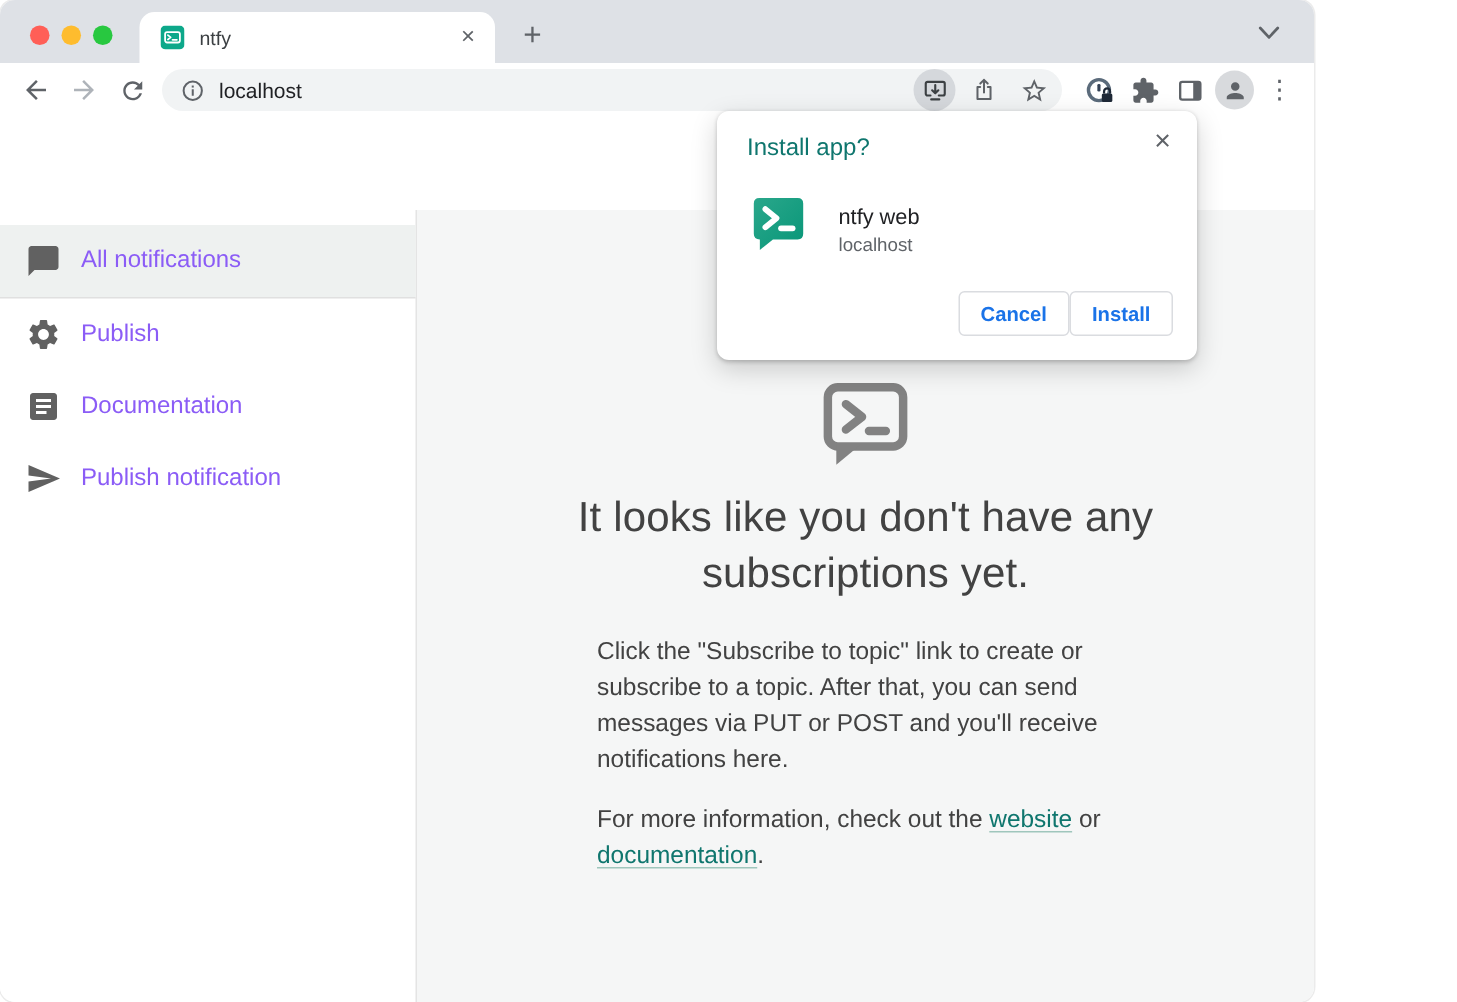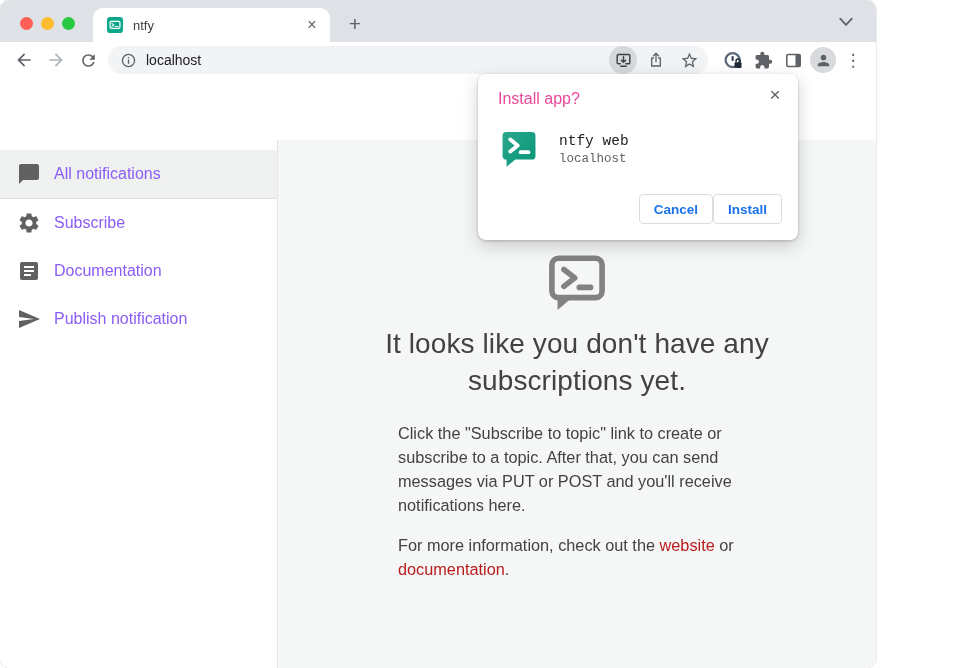--- a/index.html
+++ b/index.html
@@ -60,31 +60,31 @@
   .nav-item .nicon { width:24px; height:24px; color:#616161; flex:0 0 auto; }
   .nav-divider { height:1px; background:#e0e0e0; }
   .main { flex:1; background:#f5f6f6; }
   .empty { width:404px; margin:0 auto; padding-top:110px; text-align:center; }
   .empty-icon { color:#828282; }
   .empty-title { font-size:28px; font-weight:400; color:#424242; line-height:1.32;
                  margin-top:8px; letter-spacing:.1px; }
   .empty-text { text-align:left; font-size:16.3px; color:#424242; line-height:1.47;
                 width:358px; margin:22px auto 0; }
   .empty-text.second { margin-top:16px; }
-  .empty a { color:#b91c1c; text-decoration-color:#9fc6bc;
+  .empty a { color:#0f766e; text-decoration:underline; text-decoration-color:#9fc6bc;
              text-underline-offset:3px; cursor:pointer; }
 
   
   .dialog { position:absolute; left:478px; top:74px; width:320px; background:#fff;
             border-radius:8px; box-shadow:0 1px 3px rgba(0,0,0,.2), 0 6px 18px rgba(0,0,0,.18);
             padding:16px 16px 16px 20px; z-index:50; }
-  .dialog-title { font-size:16px; color:#ec4899; }
+  .dialog-title { font-size:16px; color:#0f766e; }
   .dialog-close { position:absolute; top:10px; right:12px; width:22px; height:22px;
                   display:grid; place-items:center; font-size:19px; color:#5f6368; cursor:pointer; }
-  .dialog-row { display:flex; align-items:center; gap:19px; margin-top:20px;font-family:Liberation Mono, monospace; }
+  .dialog-row { display:flex; align-items:flex-end; gap:19px; margin-top:20px; }
   .dialog-app-name { font-size:14.5px; color:#202124; }
   .dialog-app-origin { font-size:12.5px; color:#5f6368; margin-top:3px; }
   .dialog-actions { display:flex; justify-content:flex-end; margin-top:24px; }
   .dlg-btn { min-width:69px; height:30px; background:#fff; border:1px solid #dadce0;
              border-radius:4px; font-size:13.5px; font-weight:bold; color:#1a73e8;
              font-family:inherit; cursor:pointer; padding:0 14px; }
   svg { display:block; }
 </style>
 </head>
 <body>
@@ -219,21 +219,21 @@
         </span>
         <span>All notifications</span>
       </div>
       <div class="nav-divider"></div>
       <div class="nav-item">
         <span class="nicon">
           <svg width="24" height="24" viewBox="0 0 24 24">
               <path d="M19.14 12.94c.04-.3.06-.61.06-.94 0-.32-.02-.64-.07-.94l2.03-1.58c.18-.14.23-.41.12-.61l-1.92-3.32c-.12-.22-.37-.29-.59-.22l-2.39.96c-.5-.38-1.03-.7-1.62-.94l-.36-2.54c-.04-.24-.24-.41-.48-.41h-3.84c-.24 0-.43.17-.47.41L9.25 5.35c-.59.24-1.13.57-1.62.94l-2.39-.96c-.22-.08-.47 0-.59.22L2.74 8.87c-.12.21-.08.47.12.61l2.03 1.58c-.05.3-.09.63-.09.94s.02.64.07.94l-2.03 1.58c-.18.14-.23.41-.12.61l1.92 3.32c.12.22.37.29.59.22l2.39-.96c.5.38 1.03.7 1.62.94l.36 2.54c.05.24.24.41.48.41h3.84c.24 0 .44-.17.47-.41l.36-2.54c.59-.24 1.13-.56 1.62-.94l2.39.96c.22.08.47 0 .59-.22l1.92-3.32c.12-.22.07-.47-.12-.61l-2.01-1.58zM12 15.6c-1.98 0-3.6-1.62-3.6-3.6s1.62-3.6 3.6-3.6 3.6 1.62 3.6 3.6-1.62 3.6-3.6 3.6z" fill="currentColor"></path>
             </svg>
         </span>
-        <span>Subscribe</span>
+        <span>Publish</span>
       </div>
       <div class="nav-item">
         <span class="nicon">
           <svg width="24" height="24" viewBox="0 0 24 24">
               <path d="M19 3H5c-1.1 0-2 .9-2 2v14c0 1.1.9 2 2 2h14c1.1 0 2-.9 2-2V5c0-1.1-.9-2-2-2zm-5 14H7v-2h7v2zm3-4H7v-2h10v2zm0-4H7V7h10v2z" fill="currentColor"></path>
             </svg>
         </span>
         <span>Documentation</span>
       </div>
       <div class="nav-item">

